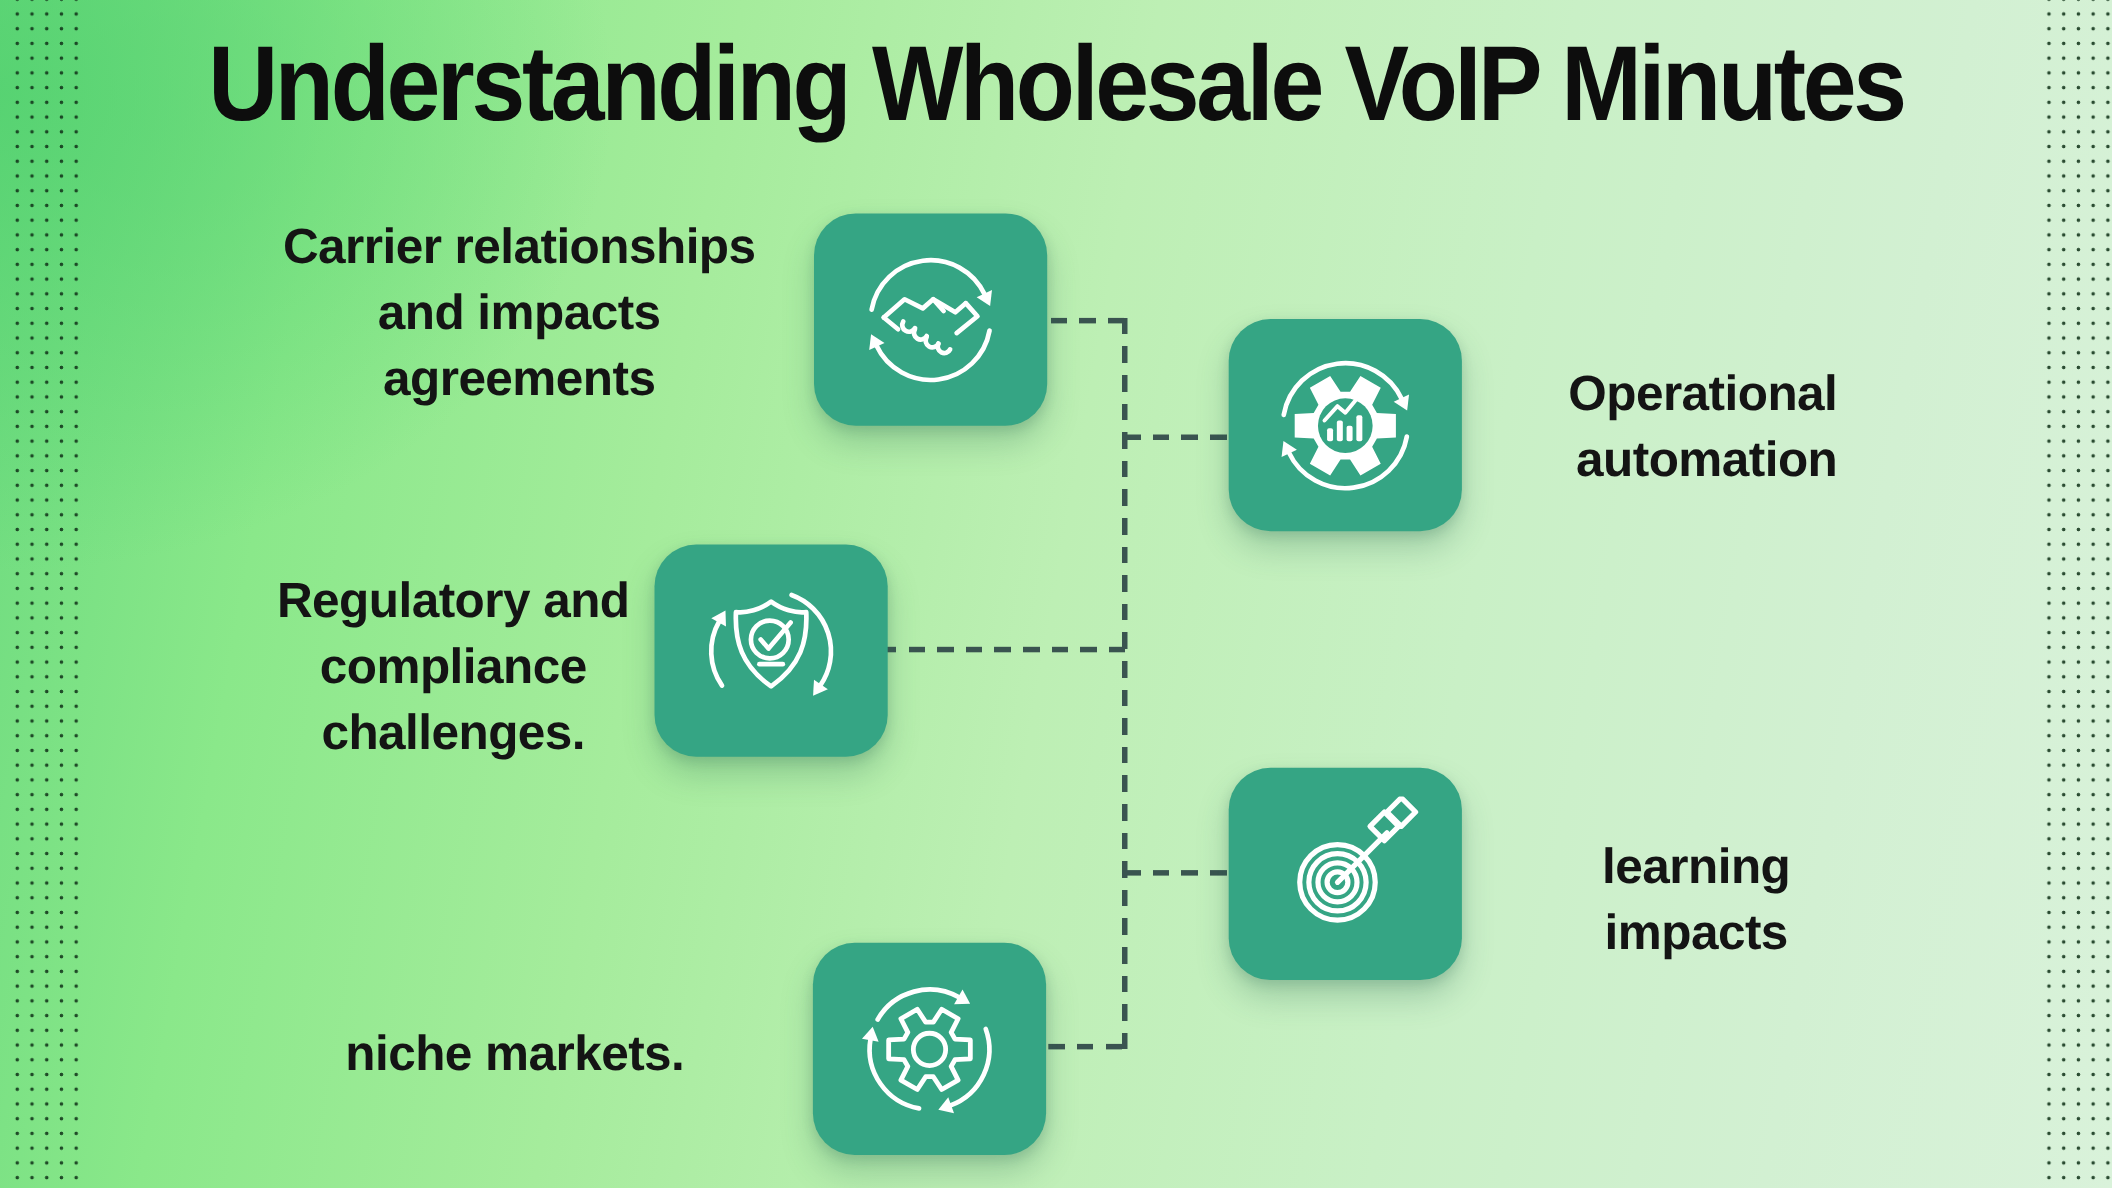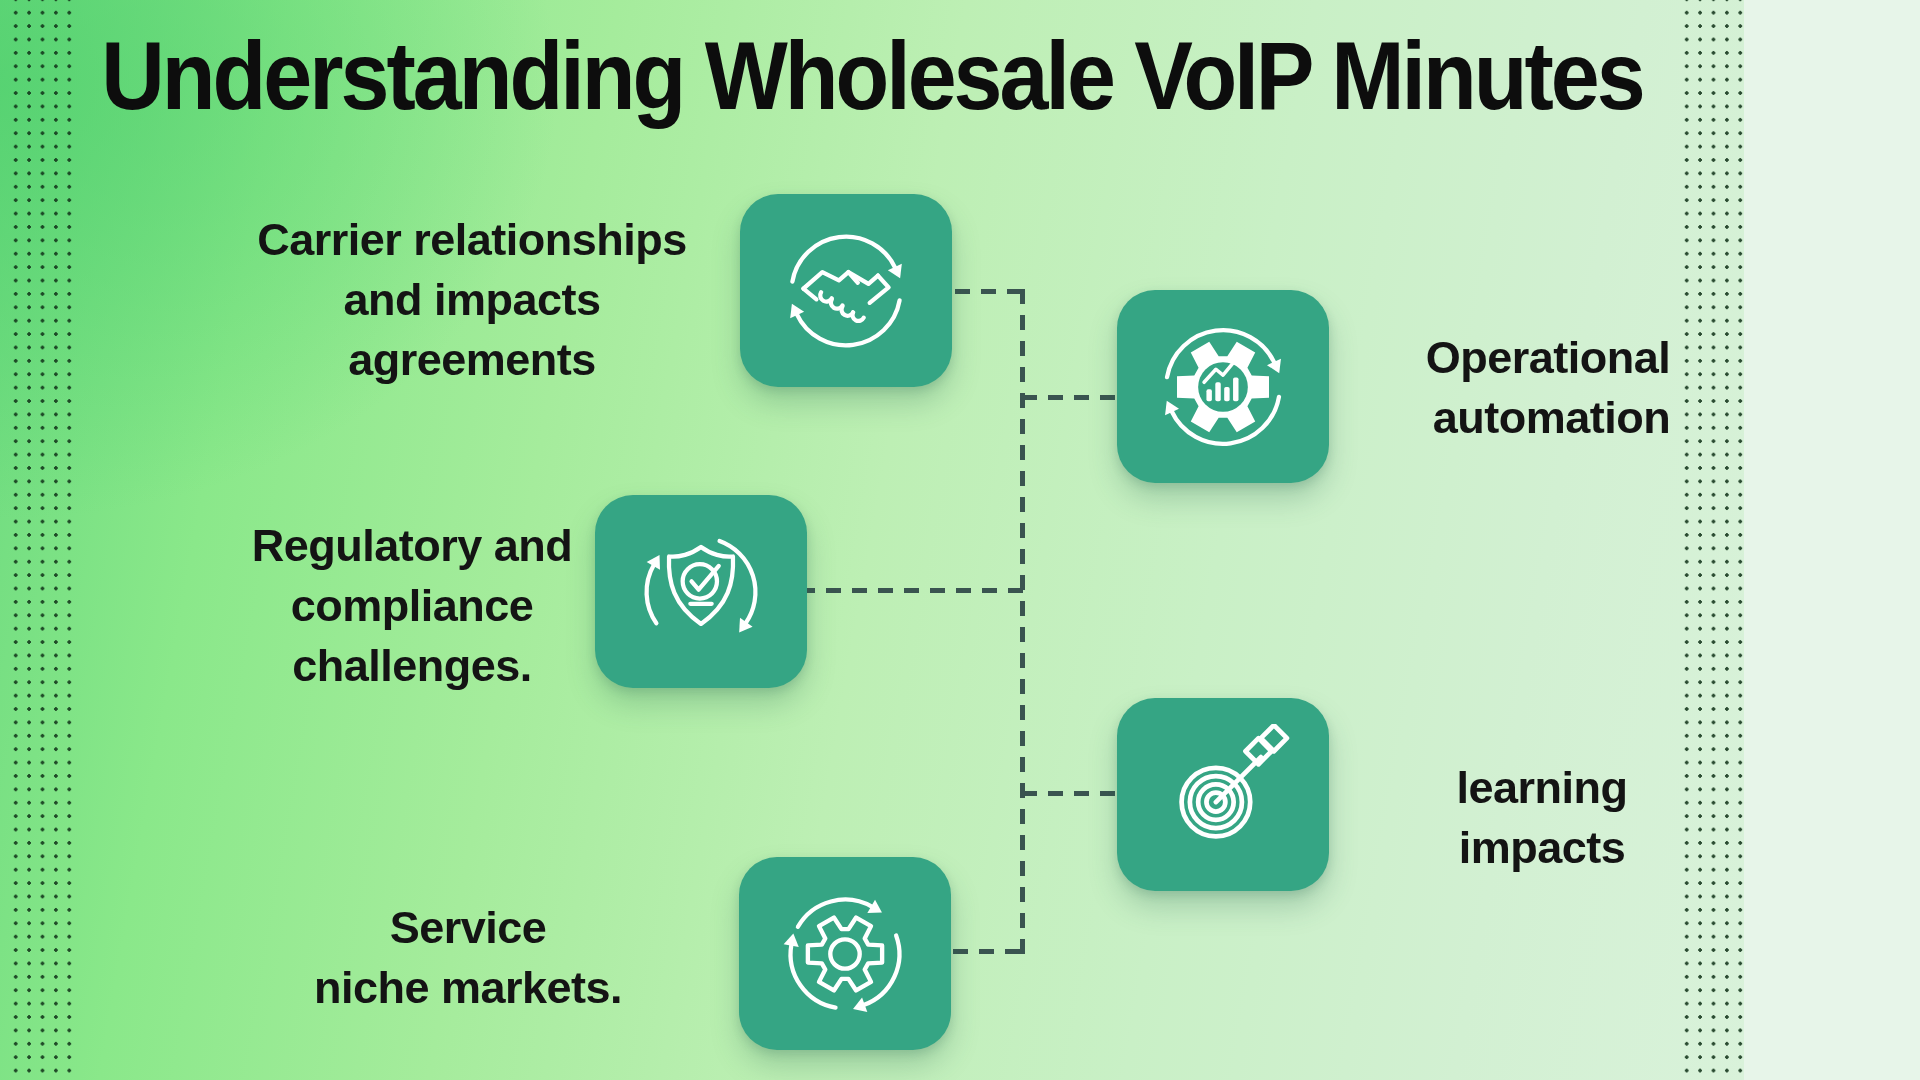--- a/index.html
+++ b/index.html
@@ -1,17 +1,17 @@
 <!DOCTYPE html>
 <html><head>
 <meta charset="utf-8">
 <style>
   html,body{margin:0;padding:0;background:#e7f5e9;}
   .canvas{
-    position:relative;width:1744px;height:1080px;overflow:hidden;
+    position:relative;width:1920px;height:1080px;overflow:hidden;
     font-family:"Liberation Sans",sans-serif;
     background:
       radial-gradient(900px 700px at 0% 8%, rgba(80,208,110,.75), rgba(80,208,110,0) 62%),
       linear-gradient(100deg,#6bda7e 0%,#8ae88a 15%,#a5ec9c 32%,#bdefb4 50%,#c9f0c6 68%,#d2f0d2 85%,#d9f2da 100%);
   }
   .dots{
     position:absolute;top:0;bottom:0;width:68px;
     background-image:radial-gradient(rgba(18,52,26,.88) 1.5px, transparent 1.9px);
     background-size:13.4px 13.4px;background-position:4px 6px;
   }
@@ -31,21 +31,21 @@
   .tile-1{left:740px;top:194px;}
   .tile-2{left:1117px;top:290px;}
   .tile-3{left:595px;top:495px;}
   .tile-4{left:1117px;top:698px;}
   .tile-5{left:739px;top:857px;}
   .label{
     position:absolute;transform:translate(-50%,-50%);
     text-align:center;font-size:45px;line-height:60px;font-weight:bold;
     letter-spacing:-0.5px;color:#141414;white-space:nowrap;
   }
-  .label-1{left:472px;top:284px;margin-top:16px;}
+  .label-1{left:472px;top:284px;}
   .label-2{left:1548px;top:388px;text-align:right;}
   .label-3{left:380px;top:606px;margin-left:32px;}
   .label-4{left:1542px;top:818px;}
   .label-5{left:468px;top:958px;}
   .conn{position:absolute;}
   .conn.h{height:5px;background:repeating-linear-gradient(90deg,#3a5450 0 15px,transparent 15px 26px);}
   .conn.v{width:5px;background:repeating-linear-gradient(180deg,#3a5450 0 15px,transparent 15px 26px);}
   .conn-spine{left:1020px;top:289px;height:667px;}
   .conn-h1{left:955px;top:289px;width:70px;}
   .conn-h2{left:1022px;top:395px;width:97px;}
@@ -176,17 +176,16 @@
   <div class="label label-3">
     <div>Regulatory and</div>
     <div>compliance</div>
     <div>challenges.</div>
   </div>
   <div class="label label-4">
     <div>learning</div>
     <div>impacts</div>
   </div>
   <div class="label label-5">
-    <div>Service</div>
     <div>niche markets.</div>
   </div>
 
 </div>
 
 </body></html>

